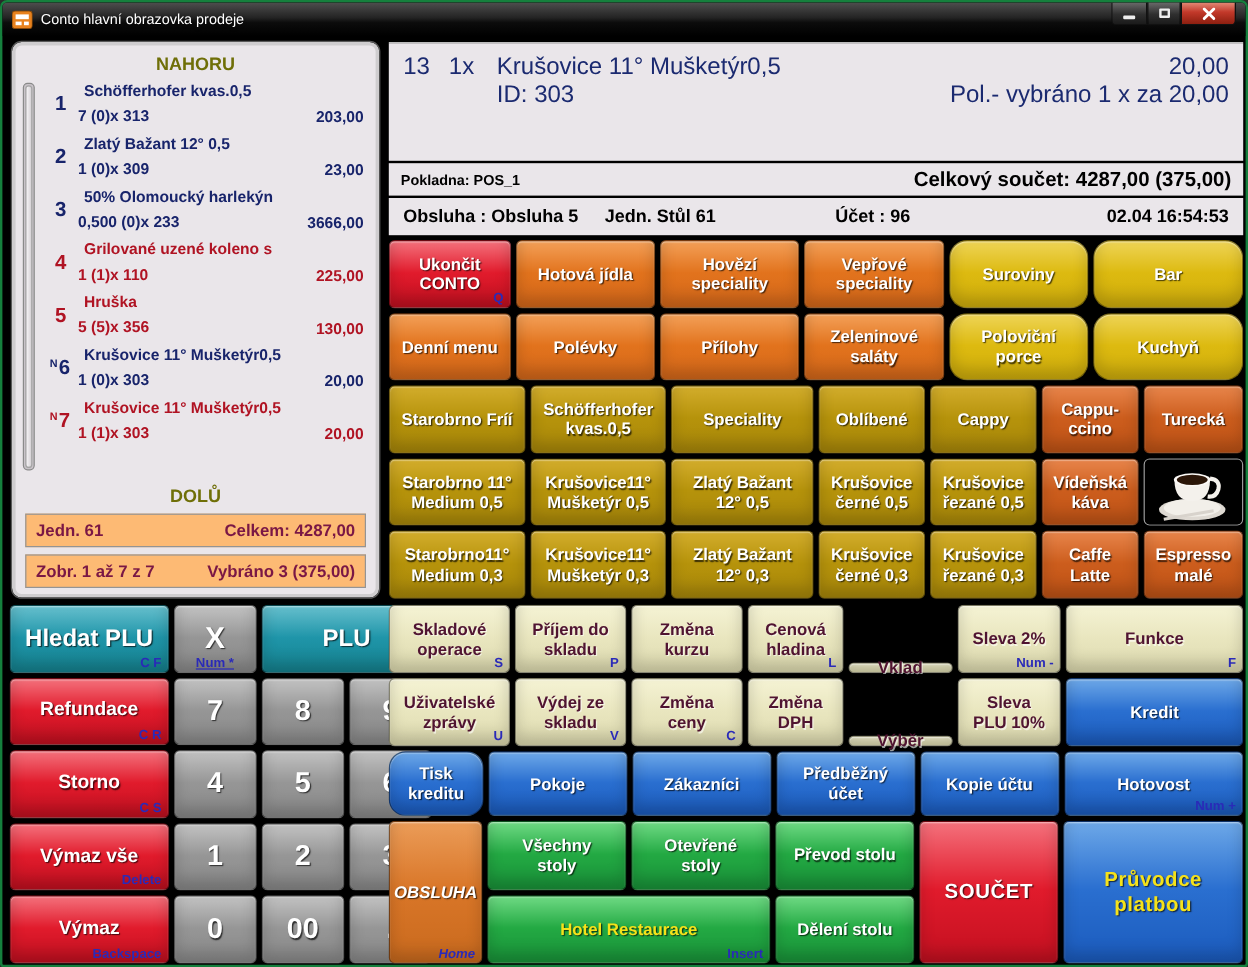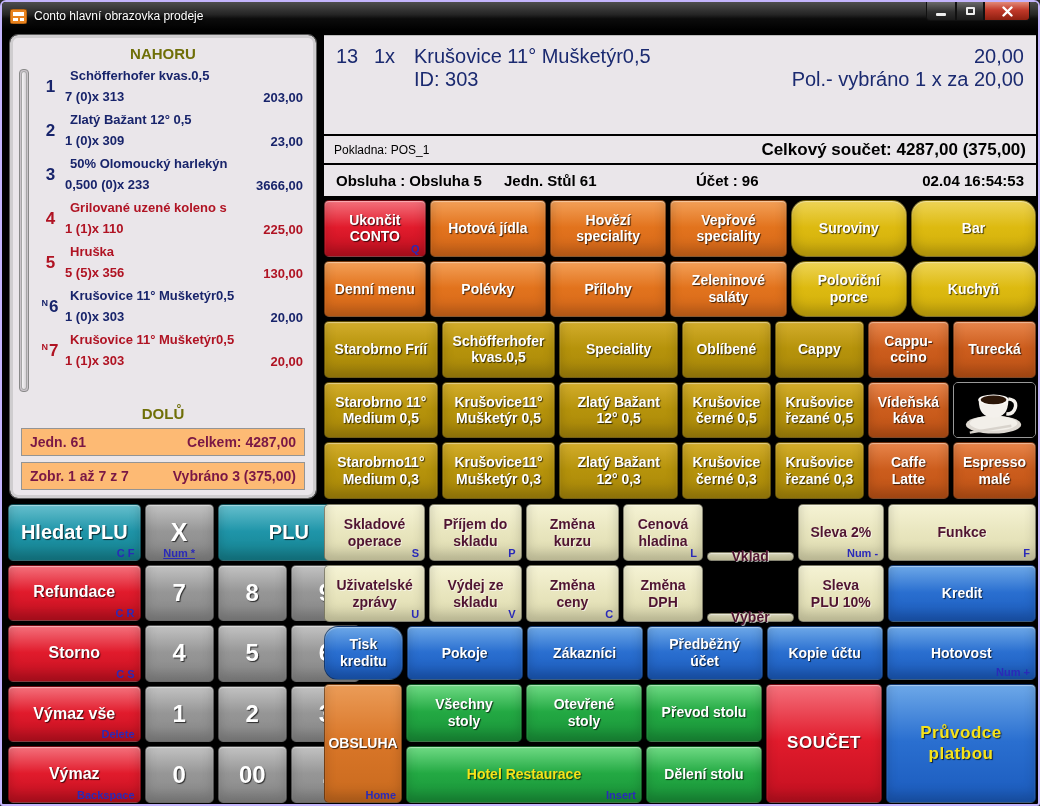--- a/index.html
+++ b/index.html
@@ -1,17 +1,17 @@
 <!DOCTYPE html>
 <html><head>
 <meta charset="utf-8">
 <style>
   html,body{margin:0;padding:0;background:#2a2a2a;}
   *{box-sizing:border-box;font-family:"Liberation Sans",sans-serif;}
-  #window{position:relative;width:1040px;height:806px;background:#000;border:2px solid #c4b5fd;
+  #window{position:relative;width:1040px;height:806px;background:#000;border:2px solid #15803d;
     border-radius:6px 6px 3px 3px;overflow:hidden;}
   
   .titlebar{position:absolute;left:0;top:0;right:0;height:28px;
     background:linear-gradient(180deg,#4e4e4e 0%,#242424 45%,#0c0c0c 60%,#000 100%);
     display:flex;align-items:center;padding:0 8px;}
   .app-icon{width:17px;height:15px;margin-right:7px;flex:0 0 auto;}
   .title{color:#fff;font-size:12px;text-shadow:0 1px 3px #000;}
   .winbtns{position:absolute;right:8px;top:0;display:flex;}
   .wb{height:19px;border:1px solid #111;border-top:none;display:flex;align-items:center;justify-content:center;
     background:linear-gradient(180deg,#6a6a6a,#2f2f2f 55%,#1b1b1b);}
@@ -49,21 +49,21 @@
   .info-top{flex:1 1 auto;background:#eae6ea;color:#1b2a70;font-size:20px;padding:9px 12px 0;}
   .l1,.l2{display:flex;align-items:baseline;}
   .l1 .pos{width:38px;}
   .l1 .qtyx{width:40px;}
   .l1 .nm{flex:1 1 auto;}
   .l1 .pr{text-align:right;}
   .l2 .idv{margin-left:78px;flex:1 1 auto;}
   .l2 .pr2{text-align:right;}
   .pokladna-row{flex:0 0 27px;background:#eae6ea;margin-top:2px;display:flex;
     justify-content:space-between;align-items:center;padding:0 10px;color:#000;}
-  .pok{font-size:12px;font-weight:normal;}
+  .pok{font-size:12px;font-weight:bold;}
   .total{font-size:17px;font-weight:bold;}
   .status-row{flex:0 0 31px;background:#eae6ea;margin-top:2px;display:flex;align-items:center;
     font-size:15px;font-weight:bold;color:#000;padding:0 12px;}
   .status-row .s1{width:168px;}
   .status-row .s2{width:192px;}
   .status-row .s3{flex:1 1 auto;}
   .status-row .s4{text-align:right;}
   
   .btn{position:relative;display:flex;align-items:center;justify-content:center;text-align:center;
     border-radius:5px;border:1px solid rgba(0,0,0,.45);color:#fff;font-weight:bold;
@@ -73,21 +73,21 @@
   .sub-center .sub{left:0;right:0;text-align:center;text-decoration:underline;}
   .c-red{background:linear-gradient(180deg,#f4717c,#e11b2c 48%,#c31020);}
   .c-orange{background:linear-gradient(180deg,#f3a058,#e2731d 48%,#d5681a);}
   .c-yellow{background:linear-gradient(180deg,#eed456,#ddba10 48%,#d0ae0c);border-radius:15px;}
   .c-gold{background:linear-gradient(180deg,#d3ad2c,#b6930b 48%,#a9880a);}
   .c-dkorange{background:linear-gradient(180deg,#e8854b,#cc5d1d 48%,#bf5316);}
   .c-teal{background:linear-gradient(180deg,#66bfcd,#1f95a9 48%,#15828f);}
   .c-gray{background:linear-gradient(180deg,#c2c2c2,#969696 48%,#898989);}
   .c-blue{background:linear-gradient(180deg,#6da8e8,#2a6fd0 48%,#1b5bbd);}
   .c-green{background:linear-gradient(180deg,#6fda84,#23a943 48%,#199339);}
-  .c-orange2{background:linear-gradient(180deg,#eb9c58,#d97628 48%,#c96a1e);}
+  .c-orange2{background:linear-gradient(180deg,#eb9c58,#d97628 48%,#c96a1e);font-style:italic;}
   .c-cream{background:linear-gradient(180deg,#f5f3d4,#e9e6bf 48%,#dedbb0);}
   .c-cream .lbl{color:#501431;text-shadow:1px 1px 0 rgba(255,255,255,.6);}
   .t-yellow .lbl{color:#f5e21a;}
   .imgbtn{padding:0;background:#000;overflow:hidden;border:1px solid #999;}
   .imgbtn svg{width:100%;height:100%;display:block;}
   .digit .lbl{font-size:24px;}
   .bigx .lbl{font-size:25px;}
   .tealtxt .lbl{font-size:20px;}
   .redfn .lbl{font-size:16px;}
   .caps .lbl{font-size:17px;letter-spacing:.5px;}

